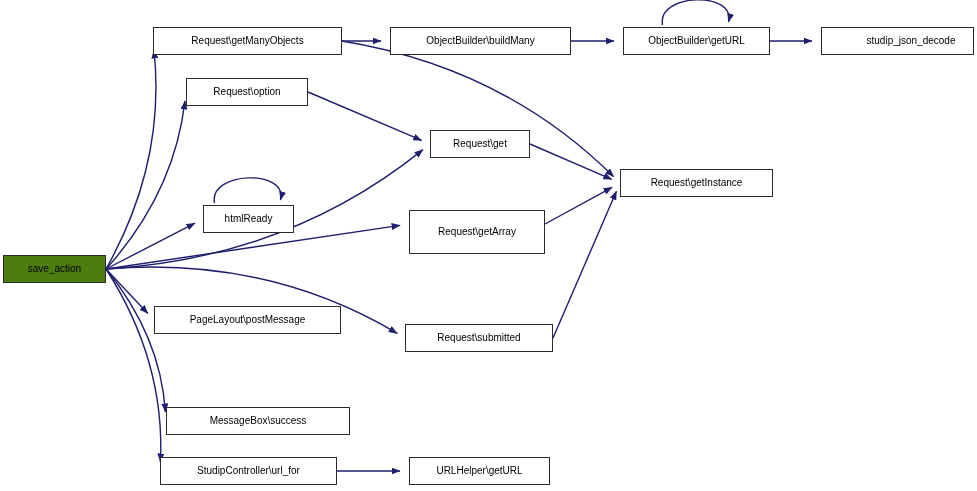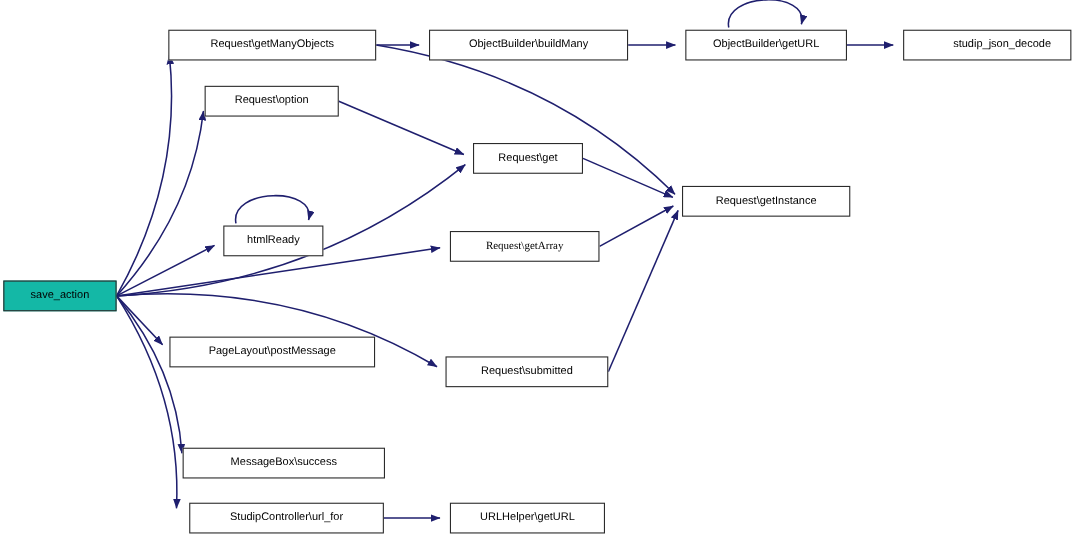--- a/index.html
+++ b/index.html
@@ -34,21 +34,21 @@
     font-size: 10px;
     line-height: 1;
     display: flex;
     align-items: center;
     justify-content: center;
     white-space: nowrap;
     letter-spacing: 0px;
     z-index: 2;
   }
   .gnode.root {
-    background: #14b8a6;
+    background: #4d7c0f;
     border-color: #2b2b2b;
     justify-content: center;
   }
   .gnode-label {
     display: block;
     padding: 0 7px;
   }
 </style>
 </head>
 <body>
@@ -97,27 +97,27 @@
       </div>
       <div class="gnode" style="left: 203px; top: 205px; width: 91px; height: 28px;">
         <span class="gnode-label">htmlReady</span>
       </div>
       <div class="gnode" style="left: 154px; top: 306px; width: 187px; height: 28px;">
         <span class="gnode-label">PageLayout\postMessage</span>
       </div>
       <div class="gnode" style="left: 166px; top: 407px; width: 184px; height: 28px;">
         <span class="gnode-label">MessageBox\success</span>
       </div>
-      <div class="gnode" style="left: 160px; top: 457px; width: 177px; height: 28px; margin-left: 12px;">
+      <div class="gnode" style="left: 160px; top: 457px; width: 177px; height: 28px;">
         <span class="gnode-label">StudipController\url_for</span>
       </div>
       <div class="gnode" style="left: 430px; top: 130px; width: 100px; height: 28px;">
         <span class="gnode-label">Request\get</span>
       </div>
-      <div class="gnode" style="left: 409px; top: 210px; width: 136px; height: 28px; font-family: Liberation Serif, serif;">
+      <div class="gnode" style="left: 409px; top: 210px; width: 136px; height: 44px;">
         <span class="gnode-label">Request\getArray</span>
       </div>
       <div class="gnode" style="left: 405px; top: 324px; width: 148px; height: 28px;">
         <span class="gnode-label">Request\submitted</span>
       </div>
       <div class="gnode" style="left: 390px; top: 27px; width: 181px; height: 28px;">
         <span class="gnode-label">ObjectBuilder\buildMany</span>
       </div>
       <div class="gnode" style="left: 623px; top: 27px; width: 147px; height: 28px;">
         <span class="gnode-label">ObjectBuilder\getURL</span>

